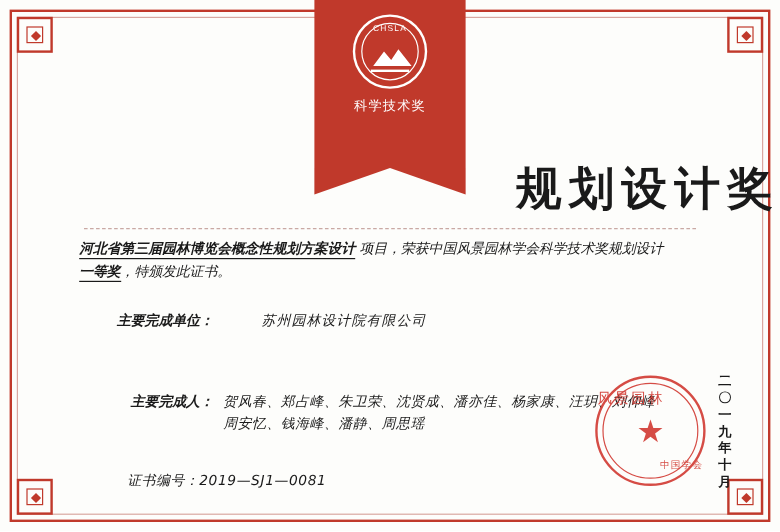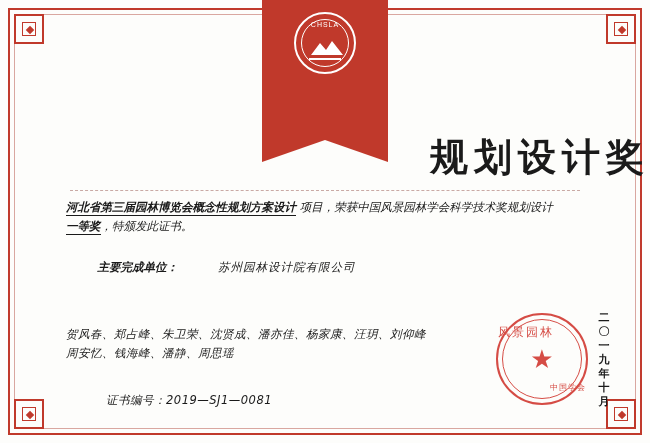--- a/index.html
+++ b/index.html
@@ -308,20 +308,21 @@
   <div class="banner">
     <div class="emblem">
       <div class="emblem-inner"></div>
       <div class="emblem-letters">CHSLA</div>
       <svg class="emblem-mountain" viewBox="0 0 36 18">
         <path d="M2 17 L11 5 L17 12 L23 3 L34 17 Z" fill="#fff"></path>
       </svg>
       <div class="emblem-base"></div>
     </div>
     <div class="banner-title">
+      <div>科学技术奖</div>
     </div>
   </div>
 
   <div class="award-title">规划设计奖</div>
 
   <div class="divider"></div>
 
   <div class="body-area">
 
     <div class="para">
@@ -329,20 +330,21 @@
       <span>项目，荣获中国风景园林学会科学技术奖规划设计</span><br>
       <span class="underline-name">一等奖</span><span>，特颁发此证书。</span>
     </div>
 
     <div class="row unit-row">
       <div class="row-label">主要完成单位：</div>
       <div class="row-value unit-value">苏州园林设计院有限公司</div>
     </div>
 
     <div class="row people-row">
+      <div class="row-label">主要完成人：</div>
       <div class="row-value people-value">
         <div>贺风春、郑占峰、朱卫荣、沈贤成、潘亦佳、杨家康、汪玥、刘仰峰</div>
         <div>周安忆、钱海峰、潘静、周思瑶</div>
       </div>
     </div>
 
     <div class="cert-no-row">
       <span>证书编号：</span><span>2019—SJ1—0081</span>
     </div>
 

